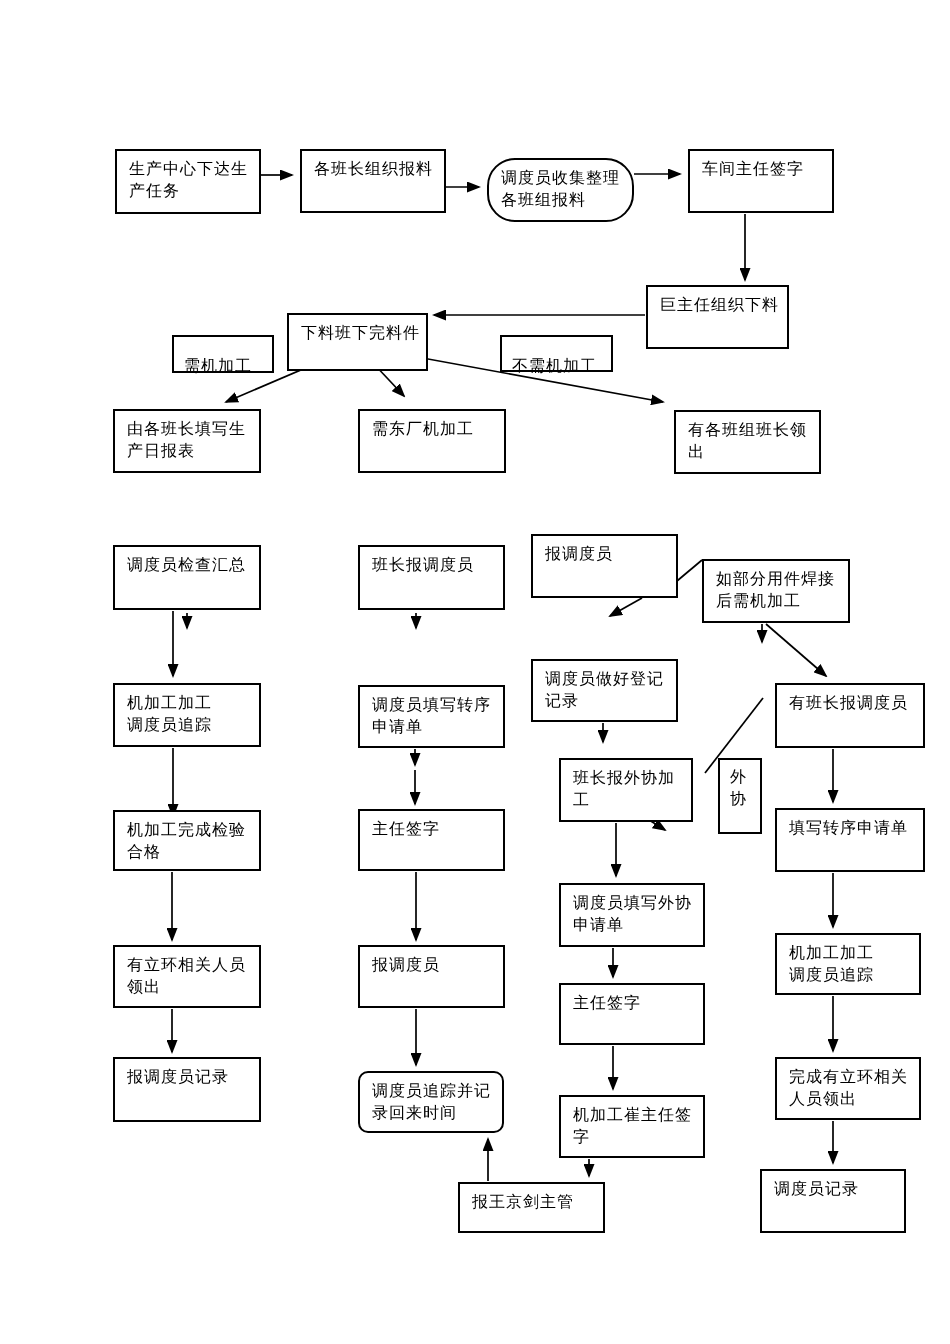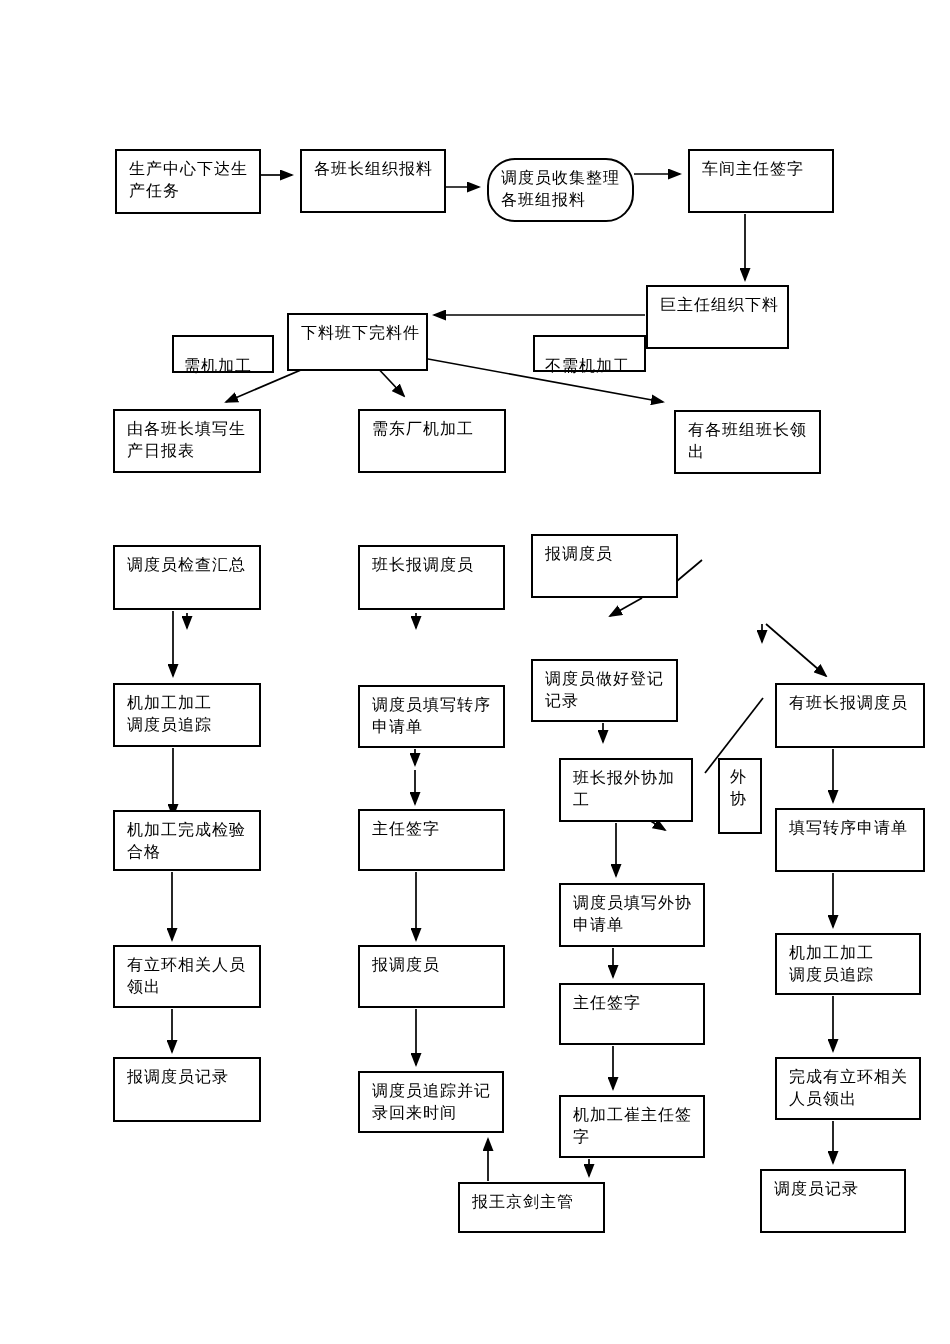--- a/index.html
+++ b/index.html
@@ -84,21 +84,21 @@
   <div class="node" style="left:115px;top:149px;width:146px;height:65px;">生产中心下达生
 产任务</div>
   <div class="node" style="left:300px;top:149px;width:146px;height:64px;">各班长组织报料</div>
   <div class="node" style="left:487px;top:158px;width:147px;height:64px;border-radius:28px;">调度员收集整理
 各班组报料</div>
   <div class="node" style="left:688px;top:149px;width:146px;height:64px;">车间主任签字</div>
 
   <div class="node" style="left:646px;top:285px;width:143px;height:64px;">巨主任组织下料</div>
   <div class="node" style="left:287px;top:300px;width:141px;height:58px;margin-top:13px;">下料班下完料件</div>
   <div class="node small" style="left:172px;top:335px;width:102px;height:38px;">需机加工</div>
-  <div class="node small" style="left:533px;top:335px;width:113px;height:37px;">不需机加工</div>
+  <div class="node small" style="left:500px;top:335px;width:113px;height:37px;">不需机加工</div>
 
   <div class="node" style="left:113px;top:409px;width:148px;height:64px;">由各班长填写生
 产日报表</div>
   <div class="node" style="left:358px;top:409px;width:148px;height:64px;">需东厂机加工</div>
   <div class="node" style="left:674px;top:410px;width:147px;height:64px;">有各班组班长领
 出</div>
 
   <div class="node" style="left:113px;top:545px;width:148px;height:65px;">调度员检查汇总</div>
   <div class="node" style="left:113px;top:683px;width:148px;height:64px;">机加工加工
 调度员追踪</div>
@@ -106,36 +106,38 @@
 合格</div>
   <div class="node" style="left:113px;top:945px;width:148px;height:63px;">有立环相关人员
 领出</div>
   <div class="node" style="left:113px;top:1057px;width:148px;height:65px;">报调度员记录</div>
 
   <div class="node" style="left:358px;top:545px;width:147px;height:65px;">班长报调度员</div>
   <div class="node" style="left:358px;top:685px;width:147px;height:63px;">调度员填写转序
 申请单</div>
   <div class="node" style="left:358px;top:809px;width:147px;height:62px;">主任签字</div>
   <div class="node" style="left:358px;top:945px;width:147px;height:63px;">报调度员</div>
-  <div class="node" style="left:358px;top:1071px;width:146px;height:62px;">调度员追踪并记
+  <div class="node" style="left:358px;top:1071px;width:146px;height:62px;border-radius:10px;">调度员追踪并记
 录回来时间</div>
   <div class="node" style="left:458px;top:1182px;width:147px;height:51px;">报王京剑主管</div>
 
   <div class="node" style="left:531px;top:534px;width:147px;height:64px;">报调度员</div>
   <div class="node" style="left:531px;top:659px;width:147px;height:63px;">调度员做好登记
 记录</div>
   <div class="node" style="left:559px;top:758px;width:134px;height:64px;">班长报外协加工</div>
   <div class="node vlabel" style="left:718px;top:758px;width:44px;height:76px;">外
 协</div>
   <div class="node" style="left:559px;top:883px;width:146px;height:64px;">调度员填写外协
 申请单</div>
   <div class="node" style="left:559px;top:983px;width:146px;height:62px;">主任签字</div>
   <div class="node" style="left:559px;top:1095px;width:146px;height:63px;">机加工崔主任签
 字</div>
 
+  <div class="node" style="left:702px;top:559px;width:148px;height:64px;">如部分用件焊接
+后需机加工</div>
   <div class="node" style="left:775px;top:683px;width:150px;height:65px;">有班长报调度员</div>
   <div class="node" style="left:775px;top:808px;width:150px;height:64px;">填写转序申请单</div>
   <div class="node" style="left:775px;top:933px;width:146px;height:62px;">机加工加工
 调度员追踪</div>
   <div class="node" style="left:775px;top:1057px;width:146px;height:63px;">完成有立环相关
 人员领出</div>
   <div class="node" style="left:760px;top:1169px;width:146px;height:64px;">调度员记录</div>
 
 </div>
 

